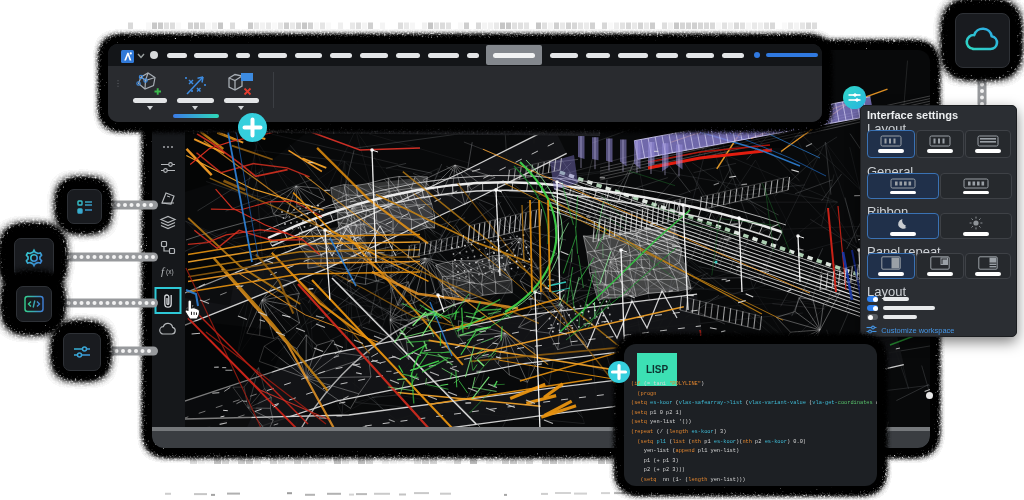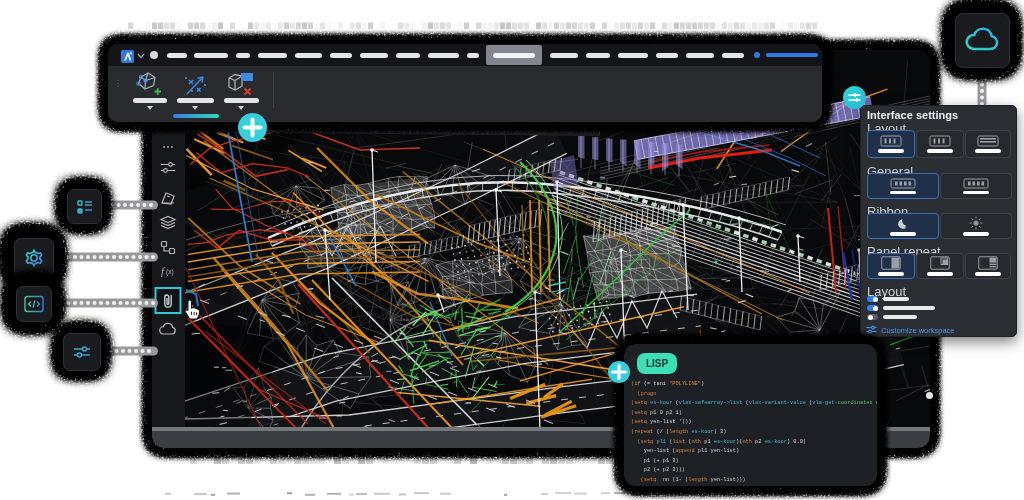--- a/index.html
+++ b/index.html
@@ -2211,21 +2211,21 @@
 <line x1="5.5" y1="9" x2="17.5" y2="9"></line>
           <line x1="5.5" y1="14" x2="17.5" y2="14"></line>
 </g>
 <path d="M9.5 9 l2.5 -2 l2.5 2 l-2.5 2 z" fill="#fff"></path>
 <path d="M11.5 14 l2.5 -2 l2.5 2 l-2.5 2 z" fill="#fff"></path>
 </svg></div>
 
 <div style="position:absolute;left:624px;top:344px;width:253px;height:142px;z-index:32">
   <div class="halo2" style="inset:-2px;border-radius:14px"></div>
   <div style="position:absolute;inset:0;background:#1d2024;border-radius:12px;overflow:hidden">
-    <div style="position:absolute;left:13px;top:9px;width:40px;height:21px;border-radius:8px;background:#3ce0b4;
+    <div style="position:absolute;left:13px;top:9px;width:40px;height:33px;border-radius:0;background:#3ce0b4;
      display:flex;align-items:center;justify-content:center;font-size:10px;font-weight:700;color:#0d3330;font-family:'Liberation Sans',sans-serif">LISP</div>
     <div style="position:absolute;left:7px;top:36px;right:0;overflow:hidden">
           <div class="cl"><span style="color:#e2852e">(if</span> <span style="color:#d8d8d8">(= tani</span> <span style="color:#e2852e">"POLYLINE"</span><span style="color:#d8d8d8">)</span></div>
           <div class="cl"><span style="color:#d8d8d8">&nbsp;&nbsp;</span><span style="color:#e2852e">(progn</span></div>
           <div class="cl"><span style="color:#e2852e">(setq</span> <span style="color:#3fbdd8">es-koor</span> <span style="color:#d8d8d8">(</span><span style="color:#3fbdd8">vlax-safearray-&gt;list</span> <span style="color:#d8d8d8">(</span><span style="color:#3fbdd8">vlax-variant-value</span> <span style="color:#d8d8d8">(</span><span style="color:#3fbdd8">vla-get-</span><span style="color:#57c06a">coordinates</span> <span style="color:#d8d8d8">d</span></div>
           <div class="cl"><span style="color:#e2852e">(setq</span> <span style="color:#d8d8d8">p1 0 p2 1)</span></div>
           <div class="cl"><span style="color:#e2852e">(setq</span> <span style="color:#d8d8d8">yen-list '())</span></div>
           <div class="cl"><span style="color:#e2852e">(repeat</span> <span style="color:#d8d8d8">(/ (</span><span style="color:#e2852e">length</span> <span style="color:#3fbdd8">es-koor</span><span style="color:#d8d8d8">) 3)</span></div>
           <div class="cl"><span style="color:#d8d8d8">&nbsp;&nbsp;</span><span style="color:#e2852e">(setq</span> <span style="color:#3fbdd8">pl1</span> <span style="color:#d8d8d8">(</span><span style="color:#e2852e">list</span> <span style="color:#d8d8d8">(</span><span style="color:#e2852e">nth</span> <span style="color:#d8d8d8">p1 </span><span style="color:#3fbdd8">es-koor</span><span style="color:#d8d8d8">)(</span><span style="color:#e2852e">nth</span> <span style="color:#d8d8d8">p2 </span><span style="color:#3fbdd8">es-koor</span><span style="color:#d8d8d8">) 0.0)</span></div>
           <div class="cl"><span style="color:#d8d8d8">&nbsp;&nbsp;&nbsp;&nbsp;yen-list (</span><span style="color:#e2852e">append</span> <span style="color:#d8d8d8">pl1 yen-list)</span></div>

